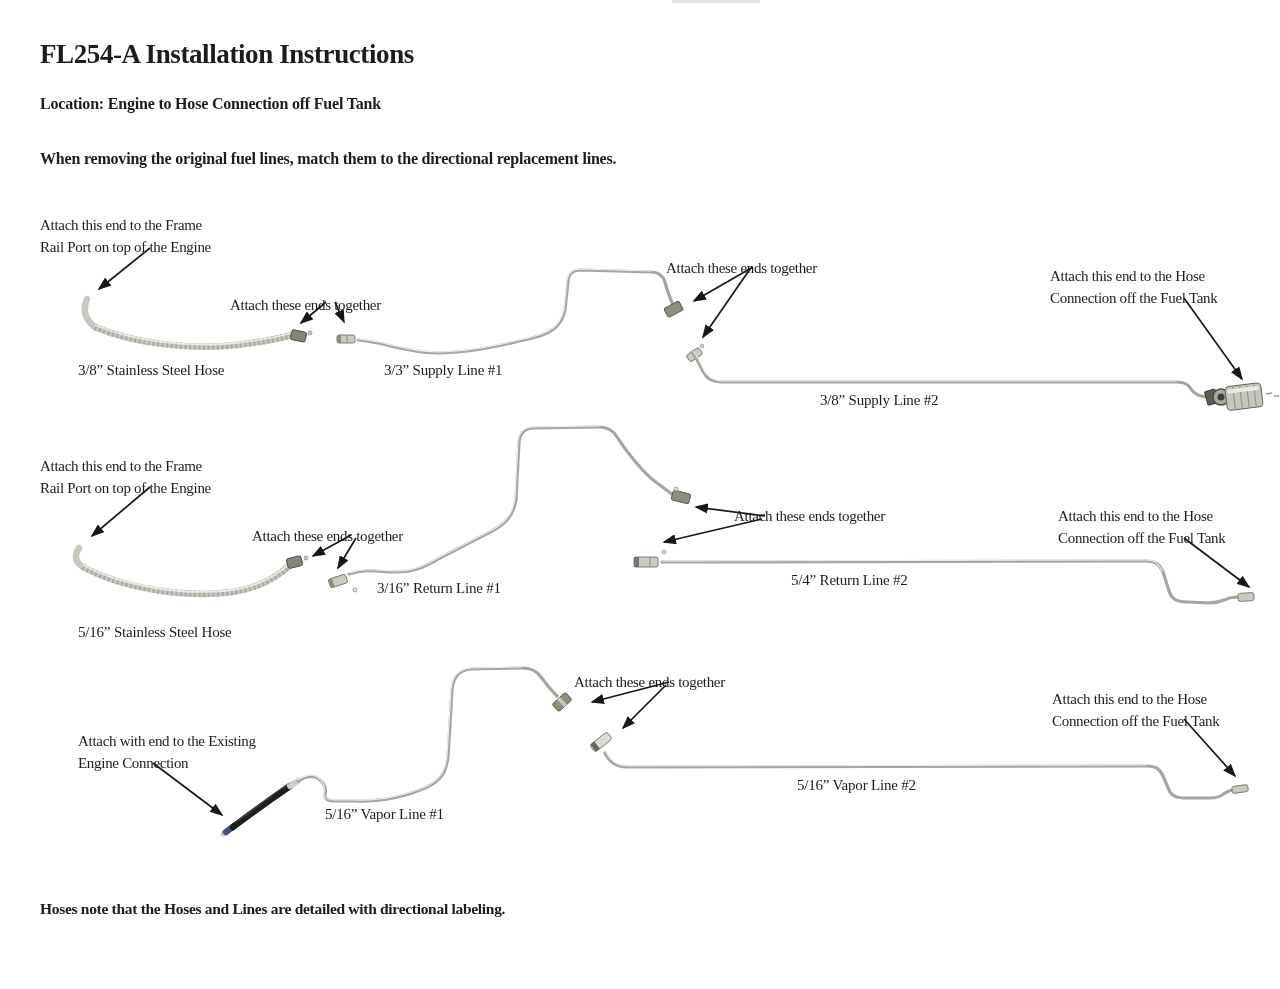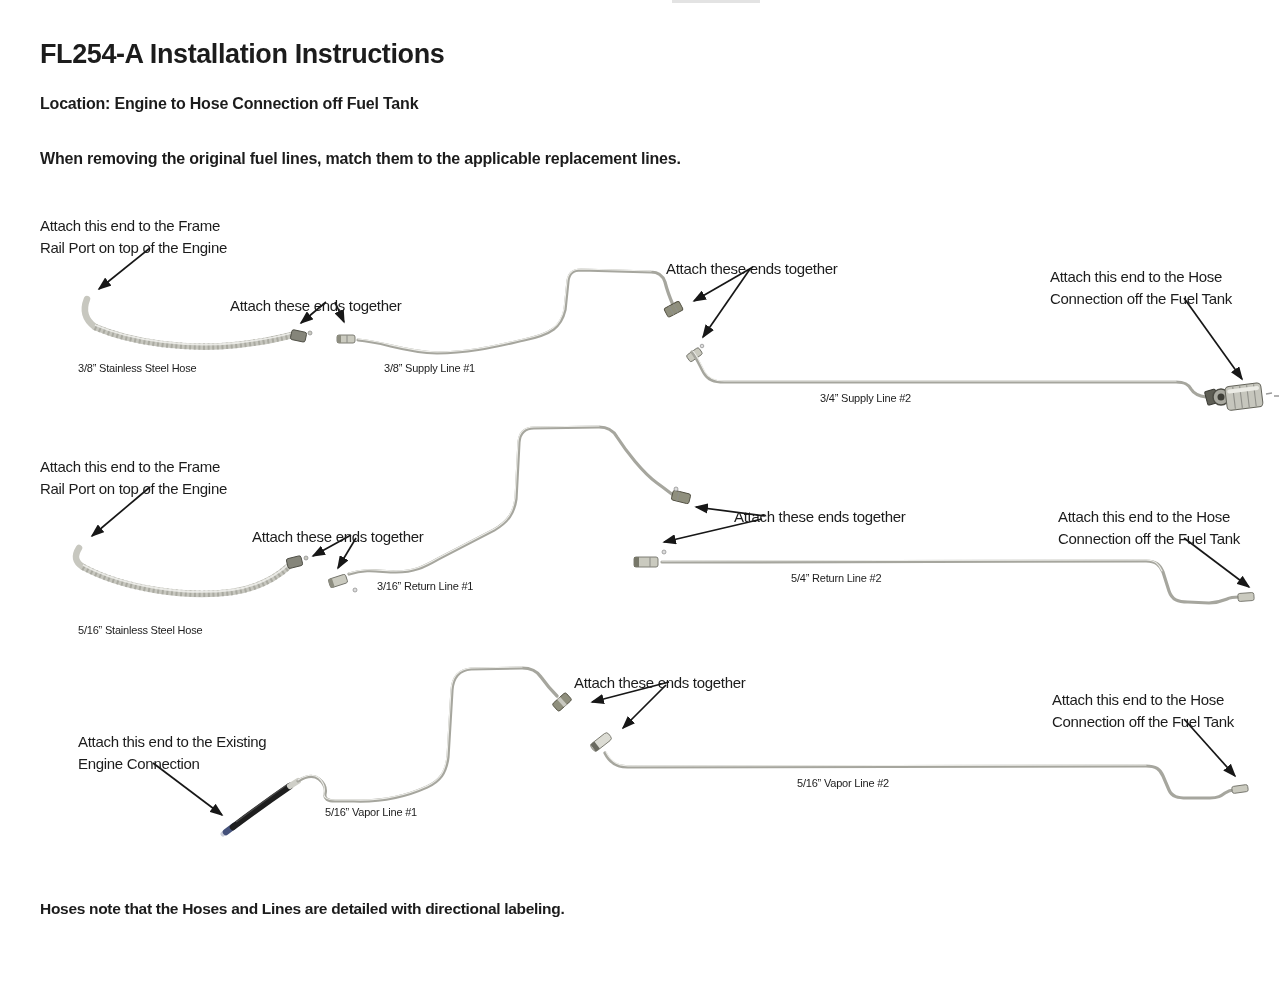--- a/index.html
+++ b/index.html
@@ -1,25 +1,25 @@
 <!DOCTYPE html>
 <html><head>
 <meta charset="utf-8">
 <style>
   html,body { margin:0; padding:0; background:#ffffff; }
   #sheet {
     position:relative; width:1280px; height:989px; background:#ffffff;
-    font-family:Liberation Sans, sans-serif; overflow:hidden;
+    font-family:Liberation Serif, serif; overflow:hidden;
   }
   .t { position:absolute; color:#1c1c1c; white-space:nowrap; }
   .title   { font-size:27px; font-weight:700; letter-spacing:-0.4px; }
   .sub     { font-size:16px; font-weight:700; letter-spacing:-0.2px; }
   .callout { font-size:15px; line-height:21.5px; letter-spacing:-0.3px;margin-top:12px; }
   .callout span { display:block; }
-  .plabel  { font-size:11px; letter-spacing:-0.2px; }
+  .plabel  { font-size:15px; letter-spacing:-0.2px; }
   .footer  { font-size:15.5px; font-weight:700; line-height:24.5px; letter-spacing:-0.3px; }
   .footer span { display:block; }
   #lineart { position:absolute; left:0; top:0; }
   .metal     { fill:none; stroke:#a6a69e; stroke-width:3.2; stroke-linecap:round; stroke-linejoin:round; }
   .metal-hi  { fill:none; stroke:#eeeeea; stroke-width:1.1; stroke-linecap:round; stroke-linejoin:round; }
   .braid     { fill:none; stroke:#c7c7bf; stroke-width:6.5; stroke-linecap:round; }
   .braid-dash{ fill:none; stroke:#8e8e84; stroke-width:6.5; stroke-dasharray:2 2.6; opacity:.5; }
   .braid-hi  { fill:none; stroke:#f2f2ee; stroke-width:1.8; opacity:.85; fill:none; }
   .arrow     { fill:none; stroke:#171717; stroke-width:1.7; marker-end:url(#ah); }
   .fit-dark  { fill:#85857a; stroke:#4d4d44; stroke-width:0.9; }
@@ -175,36 +175,36 @@
 
       <path class="arrow" d="M153,763 L222,815"></path>
       <path class="arrow" d="M669,682 L592,702"></path>
       <path class="arrow" d="M666,685 L623,728"></path>
       <path class="arrow" d="M1184,719 L1235,776"></path>
     </g>
   </svg>
 
   <div class="t title" style="left:40px;top:39px">FL254-A Installation Instructions</div>
   <div class="t sub" style="left:40px;top:95px">Location: Engine to Hose Connection off Fuel Tank</div>
-  <div class="t sub" style="left:40px;top:150px">When removing the original fuel lines, match them to the applicable replacement lines.</div>
+  <div class="t sub" style="left:40px;top:150px">When removing the original fuel lines, match them to the directional replacement lines.</div>
 
   <div class="t callout" style="left:40px;top:203px">
     <span>Attach this end to the Frame</span>
     <span>Rail Port on top of the Engine</span>
   </div>
   <div class="t callout" style="left:230px;top:283px">Attach these ends together</div>
   <div class="t callout" style="left:666px;top:246px">Attach these ends together</div>
   <div class="t callout" style="left:1050px;top:254px">
     <span>Attach this end to the Hose</span>
     <span>Connection off the Fuel Tank</span>
   </div>
 
   <div class="t plabel" style="left:78px;top:362px">3/8” Stainless Steel Hose</div>
-  <div class="t plabel" style="left:384px;top:362px">3/8” Supply Line #1</div>
-  <div class="t plabel" style="left:820px;top:392px">3/4” Supply Line #2</div>
+  <div class="t plabel" style="left:384px;top:362px">3/3” Supply Line #1</div>
+  <div class="t plabel" style="left:820px;top:392px">3/8” Supply Line #2</div>
 
   <div class="t callout" style="left:40px;top:444px">
     <span>Attach this end to the Frame</span>
     <span>Rail Port on top of the Engine</span>
   </div>
   <div class="t callout" style="left:252px;top:514px">Attach these ends together</div>
   <div class="t callout" style="left:734px;top:494px">Attach these ends together</div>
   <div class="t callout" style="left:1058px;top:494px">
     <span>Attach this end to the Hose</span>
     <span>Connection off the Fuel Tank</span>
@@ -213,21 +213,21 @@
   <div class="t plabel" style="left:377px;top:580px">3/16” Return Line #1</div>
   <div class="t plabel" style="left:791px;top:572px">5/4” Return Line #2</div>
   <div class="t plabel" style="left:78px;top:624px">5/16” Stainless Steel Hose</div>
 
   <div class="t callout" style="left:574px;top:660px">Attach these ends together</div>
   <div class="t callout" style="left:1052px;top:677px">
     <span>Attach this end to the Hose</span>
     <span>Connection off the Fuel Tank</span>
   </div>
   <div class="t callout" style="left:78px;top:719px">
-    <span>Attach this end to the Existing</span>
+    <span>Attach with end to the Existing</span>
     <span>Engine Connection</span>
   </div>
 
   <div class="t plabel" style="left:325px;top:806px">5/16” Vapor Line #1</div>
   <div class="t plabel" style="left:797px;top:777px">5/16” Vapor Line #2</div>
 
   <div class="t footer" style="left:40px;top:897px">
     <span>Hoses note that the Hoses and Lines are detailed with directional labeling.</span>
   </div>
 

